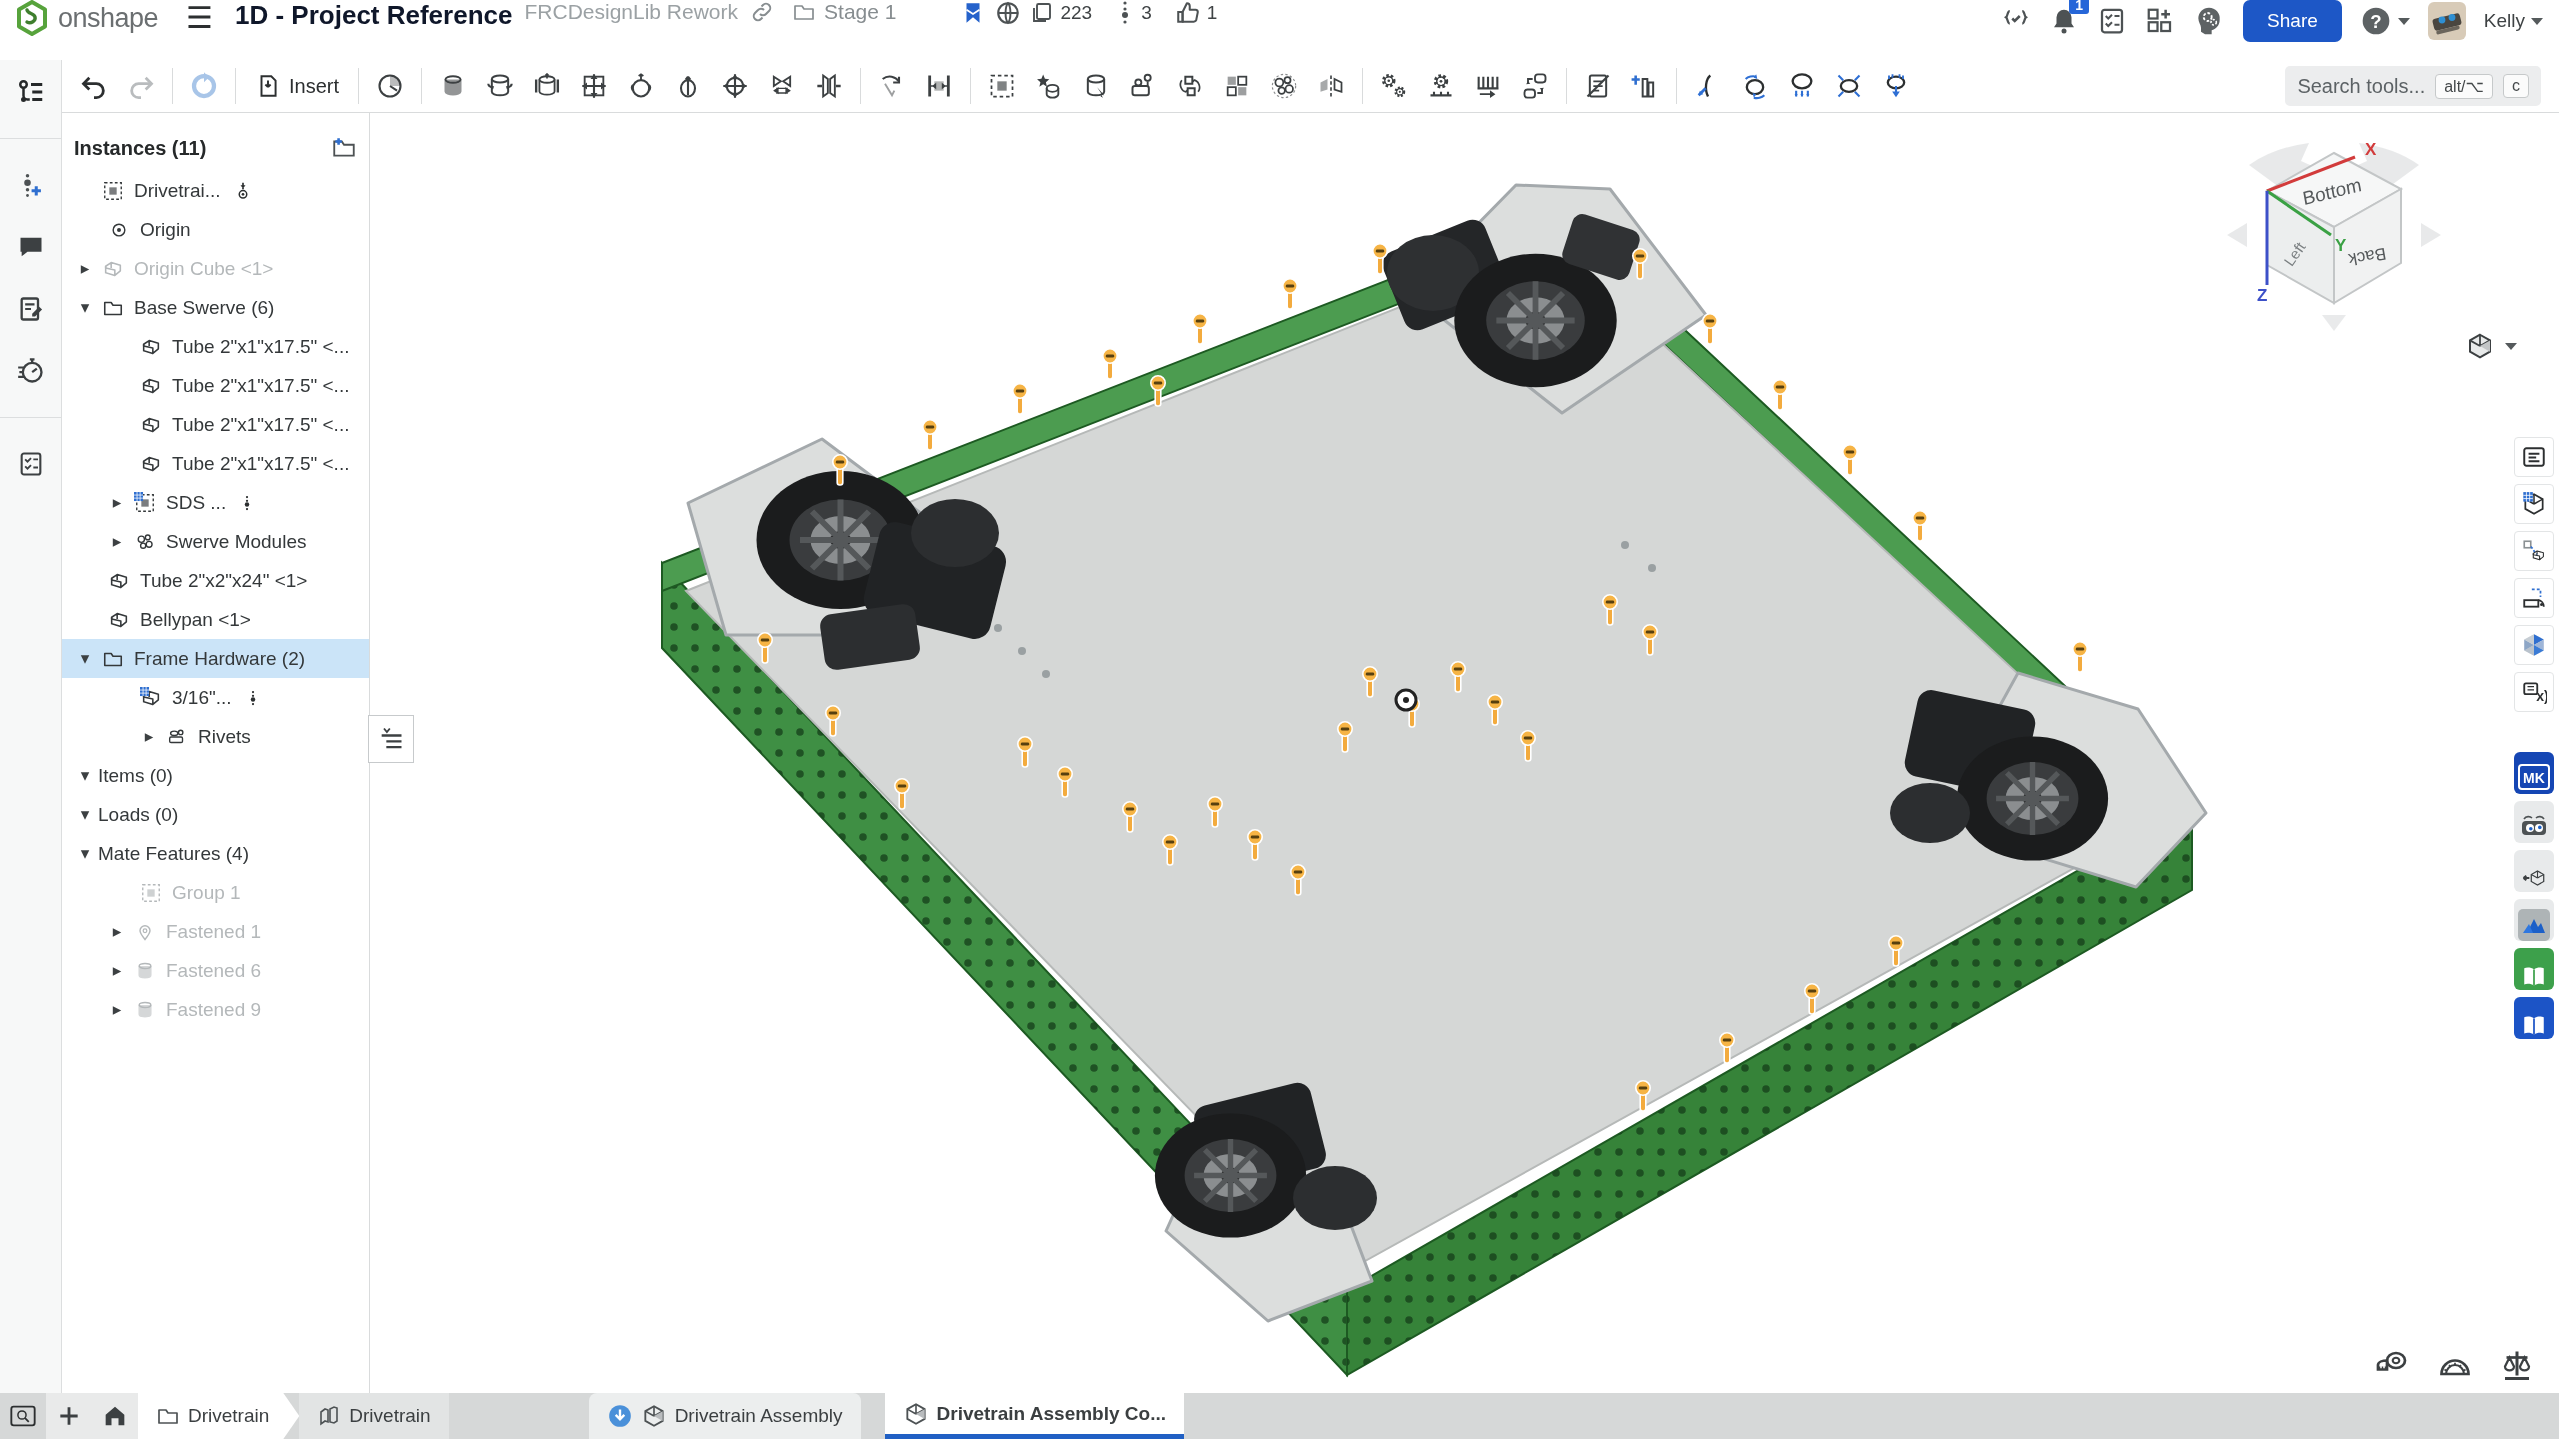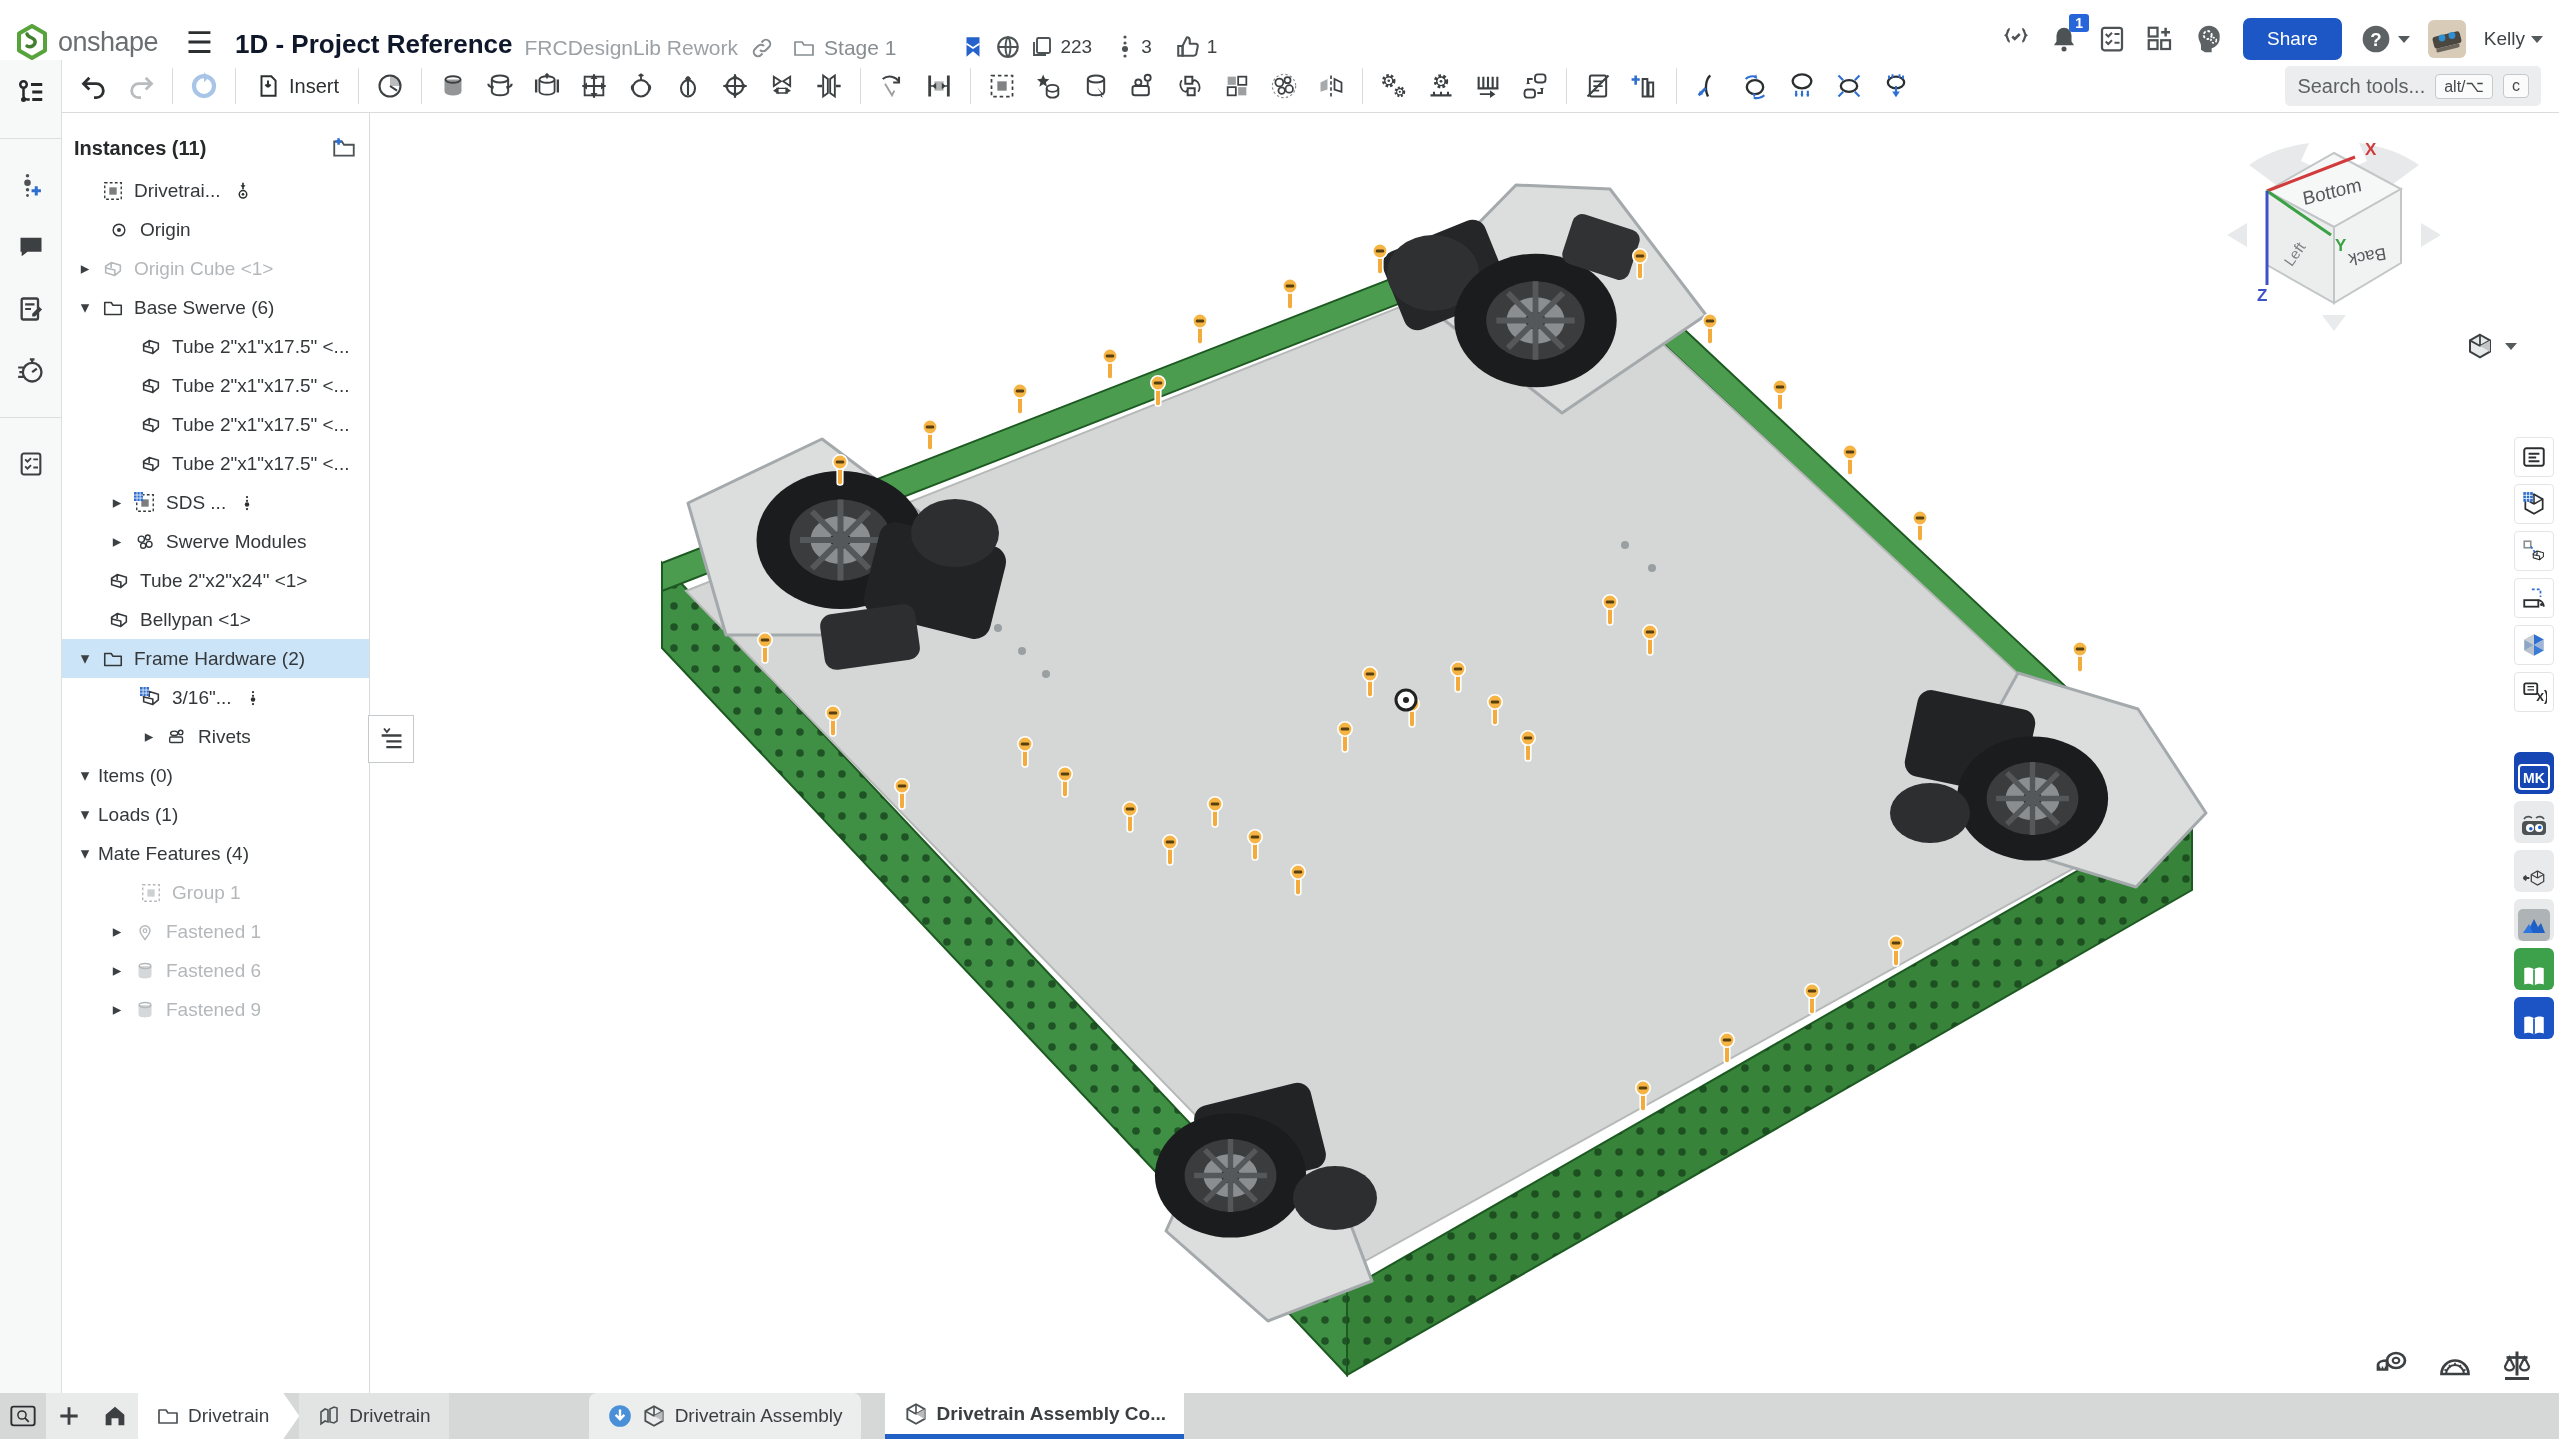--- a/index.html
+++ b/index.html
@@ -6,21 +6,21 @@
   html,body { margin:0; padding:0; }
   body {
     width:2559px; height:1439px; overflow:hidden;
     font-family:"Liberation Sans", sans-serif;
     background:#fff; color:#34383a; -webkit-font-smoothing:antialiased;
   }
   svg { display:block; }
   .ic { color:#4d5254; }
 
   
-  .header { height:60px; display:flex; align-items:flex-end; padding:0 16px 0 14px; background:#fff; gap:12px; }
+  .header { height:60px; display:flex; align-items:flex-start; padding:0 16px 0 14px; background:#fff; gap:12px; }
   .logo-wrap { display:flex; align-items:center; gap:8px; }
   .logo-text { font-size:27px; color:#6b6f71; letter-spacing:-0.5px; margin-right:6px; }
   .hamburger { font-size:30px; color:#2c2f30; padding:0 10px; cursor:pointer; }
   .doc-title { font-size:26px; font-weight:bold; color:#0f172a; white-space:nowrap; }
   .doc-subtitle { font-size:21px; color:#9ba1a4; white-space:nowrap; }
   .stage { display:flex; align-items:center; gap:8px; color:#878d90; font-size:21px; margin-left:6px;}
   .hstats { display:flex; align-items:center; gap:9px; margin-left:52px; color:#3f4345; font-size:19px; }
   .hstats .grp { display:flex; align-items:center; gap:6px; margin-right:14px; }
   .hright { margin-left:auto; display:flex; align-items:center; gap:18px; }
   .bell-wrap { position:relative; }
@@ -767,21 +767,21 @@
               </svg>
             </span>
           <span>Rivets</span>
         </div>
         <div class="trow ind1">
           <span class="caret">▾</span>
           <span>Items (0)</span>
         </div>
         <div class="trow ind1">
           <span class="caret">▾</span>
-          <span>Loads (1)</span>
+          <span>Loads (0)</span>
         </div>
         <div class="trow ind1">
           <span class="caret">▾</span>
           <span>Mate Features (4)</span>
         </div>
         <div class="trow ind3 muted">
           <span class="ticon">
               <svg width="22" height="22" viewBox="0 0 24 24">
                 <use href="#s-group"></use>
               </svg>

